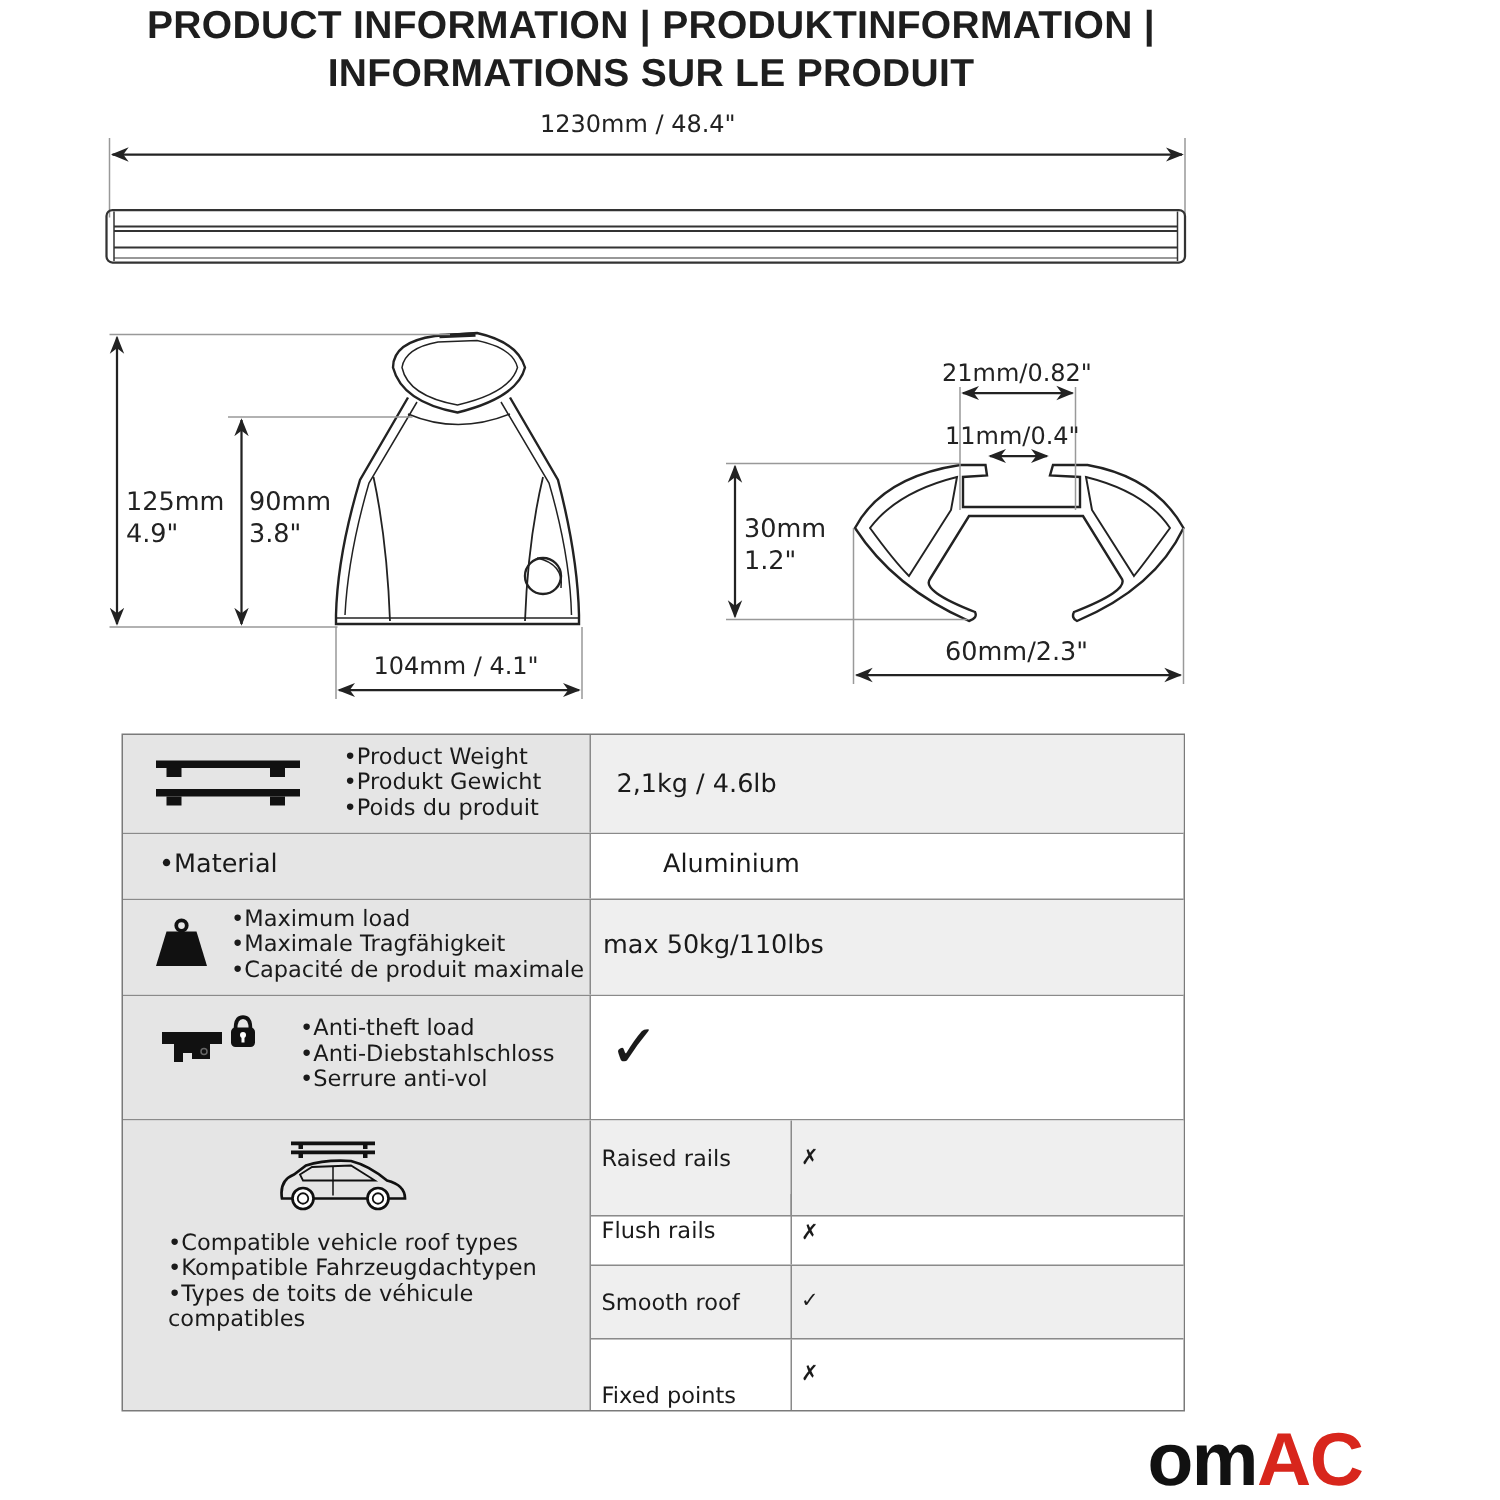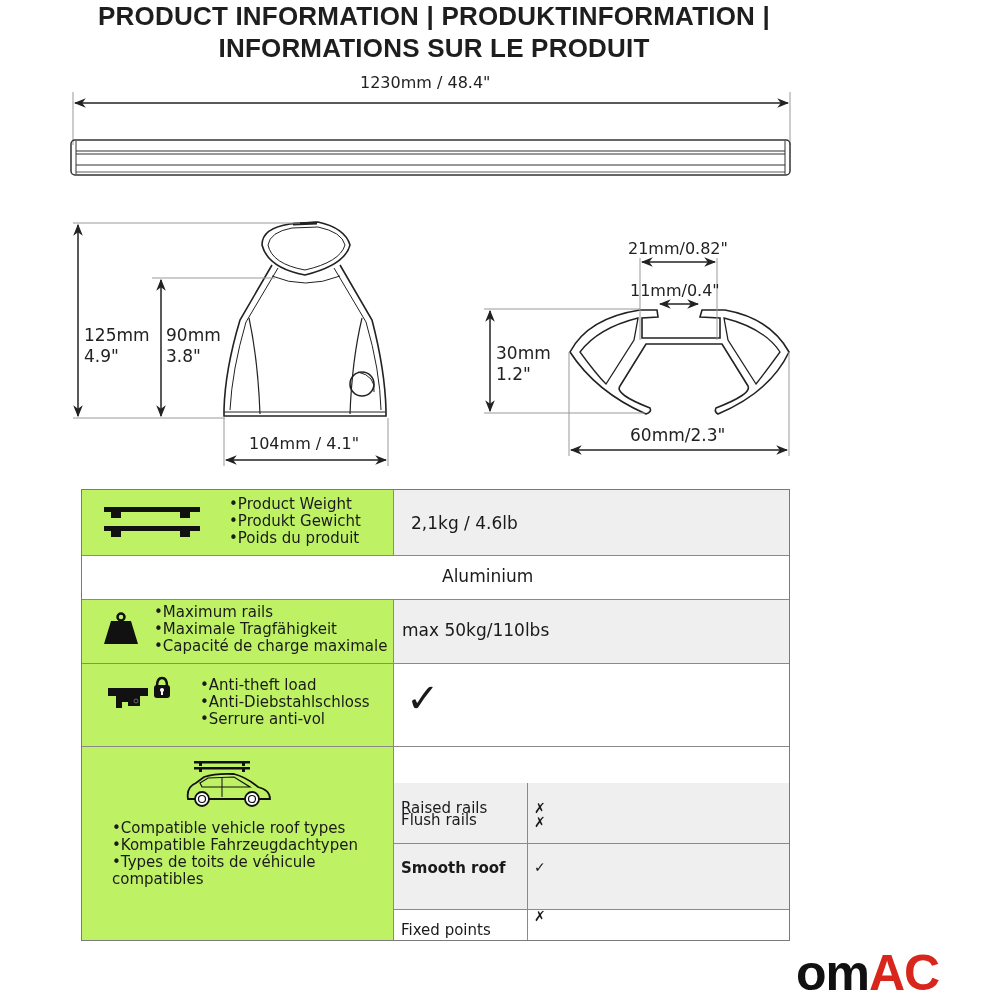--- a/index.html
+++ b/index.html
@@ -8,21 +8,21 @@
   .title { position: absolute; left: 0; width: 868px; top: 0; text-align: center;
            font-family: "Liberation Sans", sans-serif; font-weight: bold; font-size: 26px;
            line-height: 32px; letter-spacing: 0.2px; color: #1e1e1e; }
   .title .line { display: block; }
   .dim { position: absolute; font-family: "DejaVu Sans", sans-serif; font-size: 16px;
          color: #222; white-space: nowrap; line-height: 20px; }
   svg.draw { position: absolute; left: 0; top: 0; }
   .tbl { position: absolute; left: 81px; top: 489px; width: 709px; height: 452px;
          border: 1.5px solid #7a7a7a; box-sizing: border-box; }
   .row { position: absolute; left: 0; width: 100%; border-bottom: 1.5px solid #8a8a8a; box-sizing: border-box; }
-  .lcell { position: absolute; left: 0; top: 0; bottom: 0; width: 312px; border-right: 1.5px solid #8a8a8a; box-sizing: border-box; background: #bef264; }
+  .lcell { position: absolute; left: 0; top: 0; bottom: 0; width: 312px; border-right: 1.5px solid #8a8a8a; box-sizing: border-box; background: #e5e5e5; }
   .rcell { position: absolute; left: 312px; top: 0; bottom: 0; right: 0; box-sizing: border-box; padding-left: 32px; }
   .gray { background: #efefef; }
   .txt { position: absolute; font-size: 15px; line-height: 17px; color: #1a1a1a; white-space: nowrap; }
   .val { position: absolute; font-size: 17px; color: #1a1a1a; white-space: nowrap; }
   .sub { position: absolute; left: 0; right: 0; border-bottom: 1.5px solid #8a8a8a; box-sizing: border-box; }
   .sub .name { position: absolute; left: 7px; font-size: 15px; }
   .sub .mark { position: absolute; left: 140px; font-size: 14px; }
   .sub .divv { position: absolute; left: 133px; top: 0; bottom: 0; border-left: 1.5px solid #8a8a8a; }
   .logo { position: absolute; left: 765px; top: 948px; font-family: "Liberation Sans", sans-serif;
           font-weight: 900; font-size: 50px; letter-spacing: -1px; line-height: 50px; }
@@ -137,34 +137,37 @@
       <div class="txt" style="left:147px; top:6px;">•Product Weight</div>
       <div class="txt" style="left:147px; top:23px;">•Produkt Gewicht</div>
       <div class="txt" style="left:147px; top:40px;">•Poids du produit</div>
     </div>
     <div class="rcell gray">
       <div class="val" style="left:17px; top:23px;">2,1kg / 4.6lb</div>
     </div>
   </div>
 
   <div class="row" style="top:66px; height:44px;">
+    <div class="lcell">
+      <div class="txt" style="left:24px; top:12px; font-size:17px;">•Material</div>
+    </div>
     <div class="rcell">
       <div class="val" style="left:17px; top:10px;margin-left:31px;">Aluminium</div>
     </div>
   </div>
 
   <div class="row" style="top:110px; height:64px;">
     <div class="lcell">
       <svg style="position:absolute; left:20px; top:12px;" width="38" height="34" viewBox="0 0 38 34">
         <circle cx="19" cy="5" r="3.5" fill="none" stroke="#111" stroke-width="2.5"></circle>
         <path d="M9,9 L29,9 L36,32 L2,32 Z" fill="#111"></path>
       </svg>
-      <div class="txt" style="left:72px; top:4px;">•Maximum rails</div>
+      <div class="txt" style="left:72px; top:4px;">•Maximum load</div>
       <div class="txt" style="left:72px; top:21px;">•Maximale Tragfähigkeit</div>
-      <div class="txt" style="left:72px; top:38px;">•Capacité de charge maximale</div>
+      <div class="txt" style="left:72px; top:38px;">•Capacité de produit maximale</div>
     </div>
     <div class="rcell gray">
       <div class="val" style="left:8px; top:20px;">max 50kg/110lbs</div>
     </div>
   </div>
 
   <div class="row" style="top:174px; height:83px;">
     <div class="lcell">
       <svg style="position:absolute; left:26px; top:12px;" width="66" height="36" viewBox="0 0 66 36">
         <rect x="0" y="12" width="40" height="8" fill="#111"></rect>
@@ -200,39 +203,39 @@
         <circle cx="16" cy="40" r="3.5" fill="none" stroke="#111" stroke-width="1.2"></circle>
         <circle cx="66" cy="40" r="7" fill="#fff" stroke="#111" stroke-width="1.8"></circle>
         <circle cx="66" cy="40" r="3.5" fill="none" stroke="#111" stroke-width="1.2"></circle>
       </svg>
       <div class="txt" style="left:30px; top:73px;">•Compatible vehicle roof types</div>
       <div class="txt" style="left:30px; top:90px;">•Kompatible Fahrzeugdachtypen</div>
       <div class="txt" style="left:30px; top:107px;">•Types de toits de véhicule</div>
       <div class="txt" style="left:30px; top:124px;">compatibles</div>
     </div>
     <div class="rcell">
-      <div class="sub gray" style="top:0; height:64px;margin-top:36px;">
+      <div class="sub gray" style="top:0; height:64px;">
         <div class="divv"></div>
         <div class="name" style="top:16px;">Raised rails</div>
         <div class="mark" style="top:17px;">✗</div>
       </div>
       <div class="sub" style="top:49px; height:48px;">
         <div class="divv"></div>
         <div class="name" style="top:15px;">Flush rails</div>
         <div class="mark" style="top:18px;">✗</div>
       </div>
-      <div class="sub gray" style="top:97px; height:66px;font-weight:bold;">
+      <div class="sub gray" style="top:97px; height:49px;">
         <div class="divv"></div>
         <div class="name" style="top:15px;">Smooth roof</div>
         <div class="mark" style="top:15px;">✓</div>
       </div>
       <div class="sub" style="top:146px; height:47px; border-bottom:none;">
         <div class="divv"></div>
         <div class="name" style="top:28px;text-align:center;">Fixed points</div>
         <div class="mark" style="top:15px;">✗</div>
       </div>
     </div>
   </div>
 </div>
 
 <div class="logo">
-  <span class="o" style="color: rgb(17, 17, 17); margin-left: 31px;">om</span><span class="a" style="color: rgb(216, 38, 28);">AC</span>
+  <span class="o" style="color: rgb(17, 17, 17);">om</span><span class="a" style="color: rgb(216, 38, 28);">AC</span>
 </div>
 
 </body></html>

